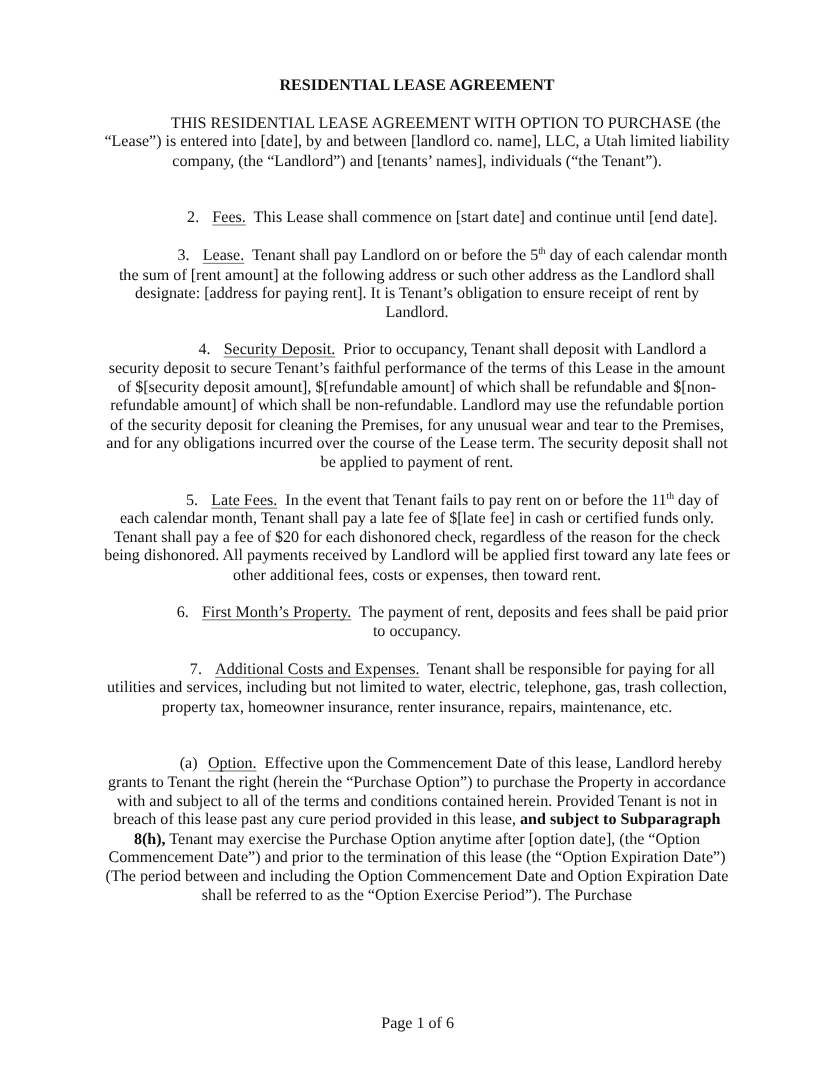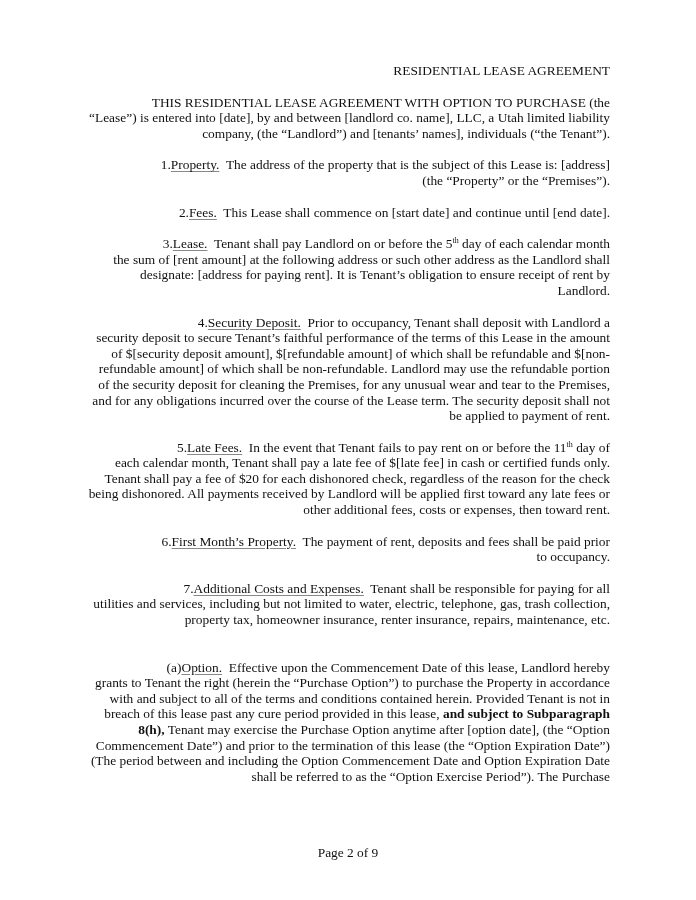--- a/index.html
+++ b/index.html
@@ -1,20 +1,20 @@
 <!DOCTYPE html>
 <html><head>
 <meta charset="utf-8">
 <style>
   html, body { margin:0; padding:0; background:#ffffff; }
   body { width:696px; height:900px; position:relative; overflow:hidden;
          font-family:"Liberation Serif", "DejaVu Serif", serif; color:#111; }
   .page { position:absolute; left:85px; top:63px; width:525px; font-size:13.4px; line-height:15.6px; }
-  .title { font-weight:normal; font-size:13.4px; line-height:15.6px; margin:0; }
-  p { margin:0; text-align:right; }
+  .title { text-align:center; font-weight:bold; font-size:13.4px; line-height:15.6px; margin:0; }
+  p { margin:0; text-align:center; }
   .indent { text-indent:48px; }
   .num { display:inline-block; width:32px; text-indent:0; }
   .hd { text-decoration:underline; text-decoration-color:#888; text-underline-offset:2px; }
   sup { font-size:8px; line-height:0; vertical-align:super; }
   b { font-weight:bold; }
   .footer { position:absolute; top:845px; left:0; width:696px; text-align:center; font-size:13.4px; }
 </style>
 </head>
 <body>
 
@@ -22,23 +22,20 @@
   <p class="title">RESIDENTIAL LEASE AGREEMENT</p>
 
   <div style="height:16px"></div>
   <p class="indent">
     <span>THIS RESIDENTIAL LEASE AGREEMENT WITH OPTION TO PURCHASE (the</span>
     <span>“Lease”) is entered into [date], by and between [landlord co. name], LLC, a Utah limited</span>
     <span>liability company, (the “Landlord”) and [tenants’ names], individuals (“the Tenant”).</span>
   </p>
 
   <div style="height:16px"></div>
-  <p class="indent">
-    <span class="num">1.</span><span class="hd">Property.</span>&nbsp; <span>The address of the property that is the subject of this Lease is: [address] (the “Property” or the “Premises”).</span>
-  </p>
 
   <div style="height:16px"></div>
   <p class="indent">
     <span class="num">2.</span><span class="hd">Fees.</span>&nbsp; <span>This Lease shall commence on [start date] and continue until [end date].</span>
   </p>
 
   <div style="height:16px"></div>
   <p class="indent">
     <span class="num">3.</span><span class="hd">Lease.</span>&nbsp; <span>Tenant shall pay Landlord on or before the 5</span><sup>th</sup><span> day of each calendar month the sum of [rent amount] at the following address or such other address as the Landlord shall designate: [address for paying rent].  It is Tenant’s obligation to ensure receipt of rent by Landlord.</span>
   </p>
@@ -64,13 +61,13 @@
   </p>
 
   <div style="height:16px"></div>
 
   <div style="height:16px"></div>
   <p class="indent">
     <span class="num">(a)</span><span class="hd">Option.</span>&nbsp; <span>Effective upon the Commencement Date of this lease, Landlord hereby grants to Tenant the right (herein the “Purchase Option”) to purchase the Property in accordance with and subject to all of the terms and conditions contained herein.  Provided Tenant is not in breach of this lease past any cure period provided in this lease, </span><b>and subject to Subparagraph 8(h),</b><span> Tenant may exercise the Purchase Option anytime after [option date], (the “Option Commencement Date”) and prior to the termination of this lease (the “Option Expiration Date”) (The period between and including the Option Commencement Date and Option Expiration Date shall be referred to as the “Option Exercise Period”).  The Purchase</span>
   </p>
 </div>
 
-<div class="footer">Page 2 of 9</div>
+<div class="footer">Page 1 of 6</div>
 
 </body></html>

